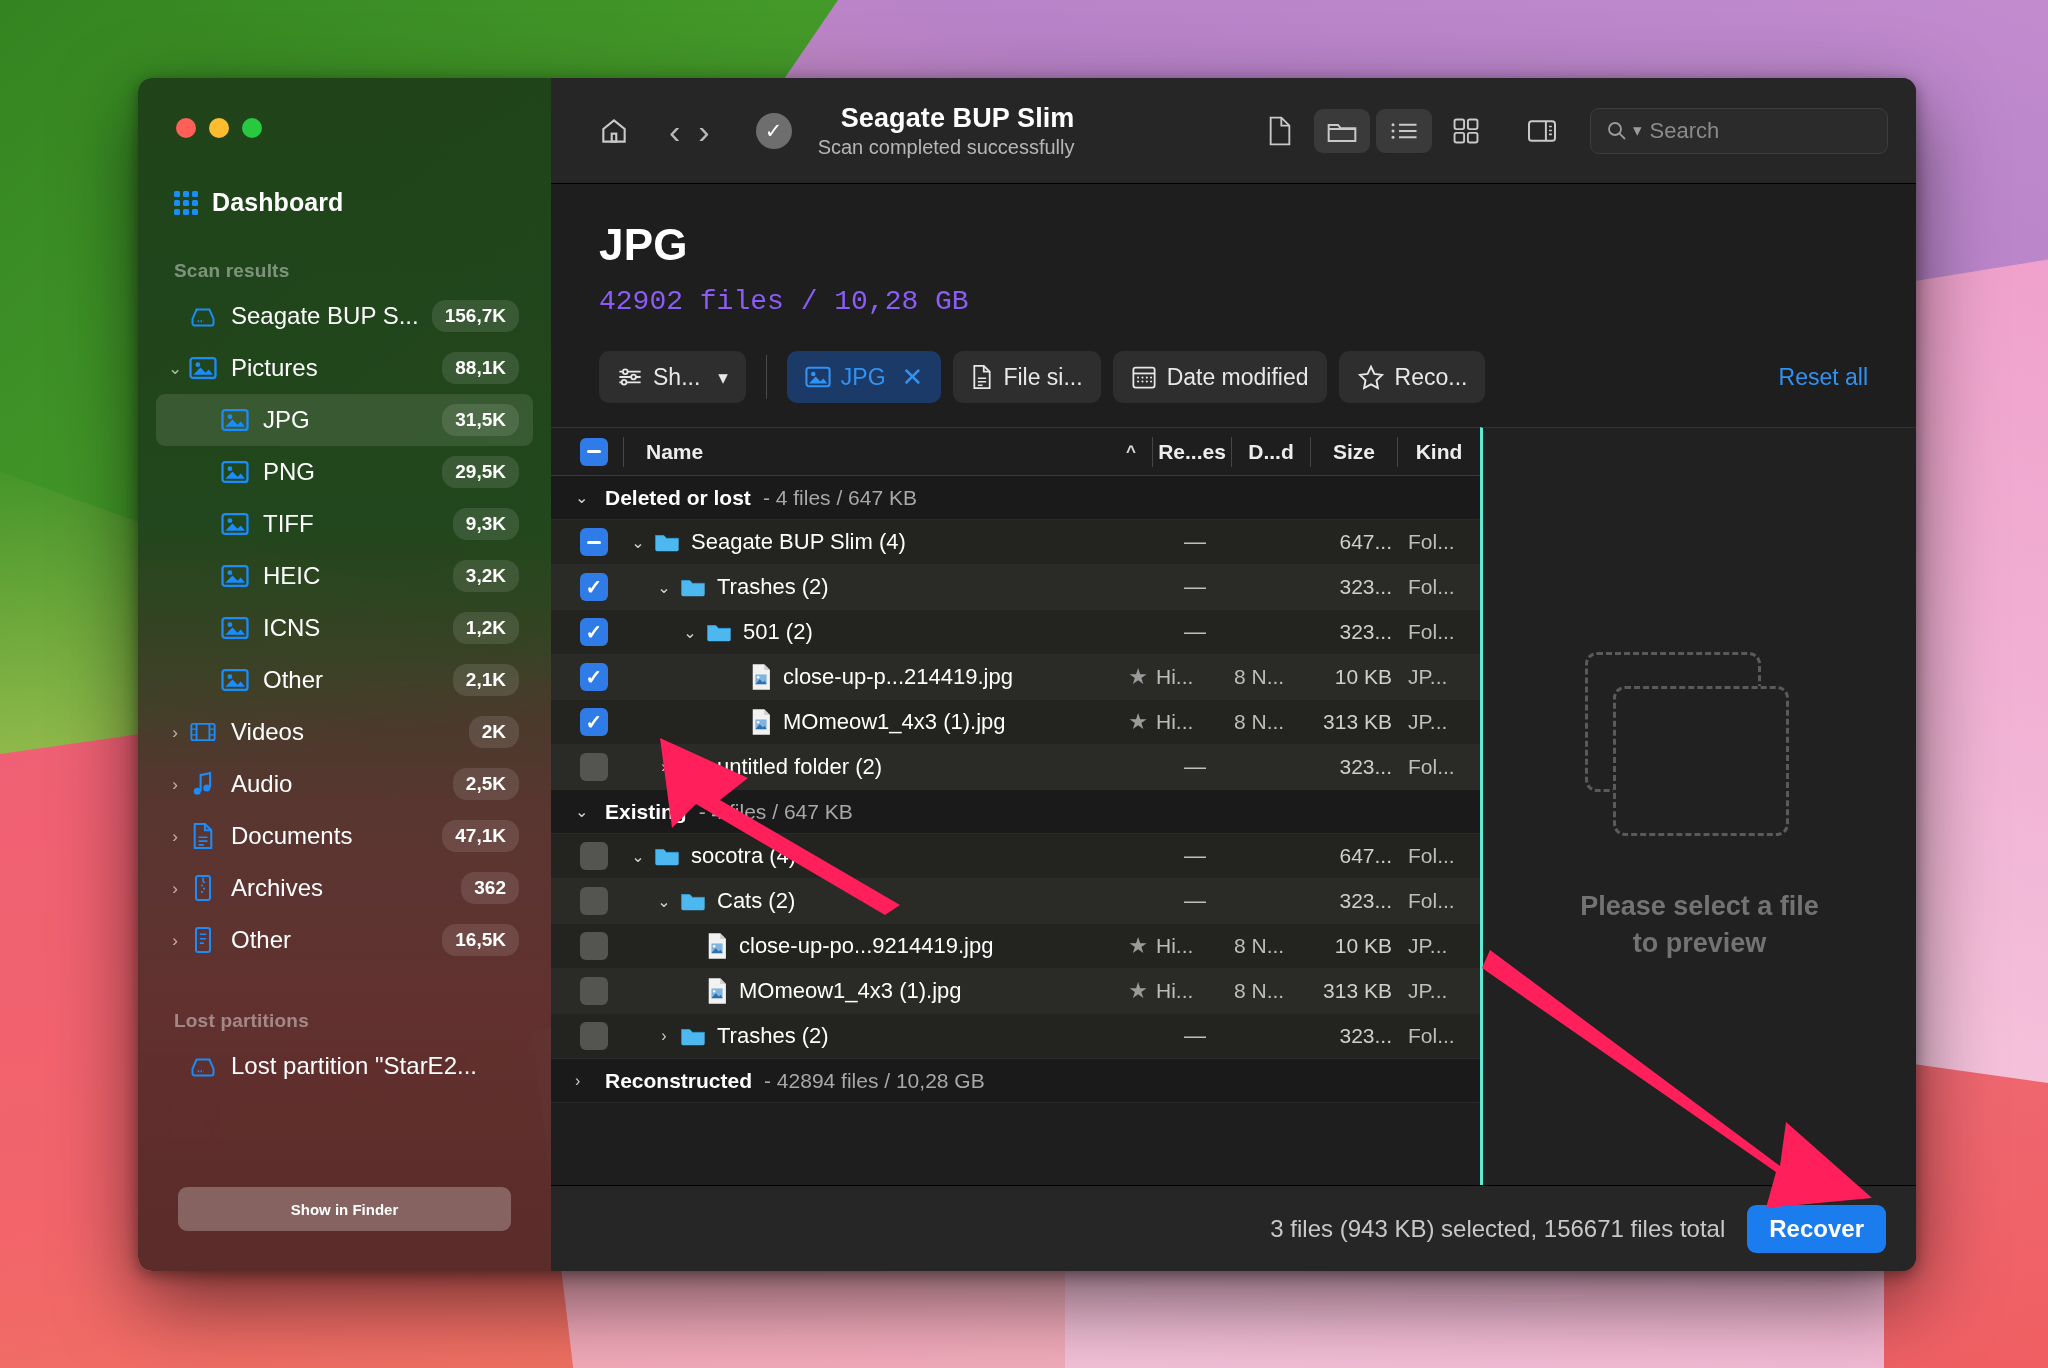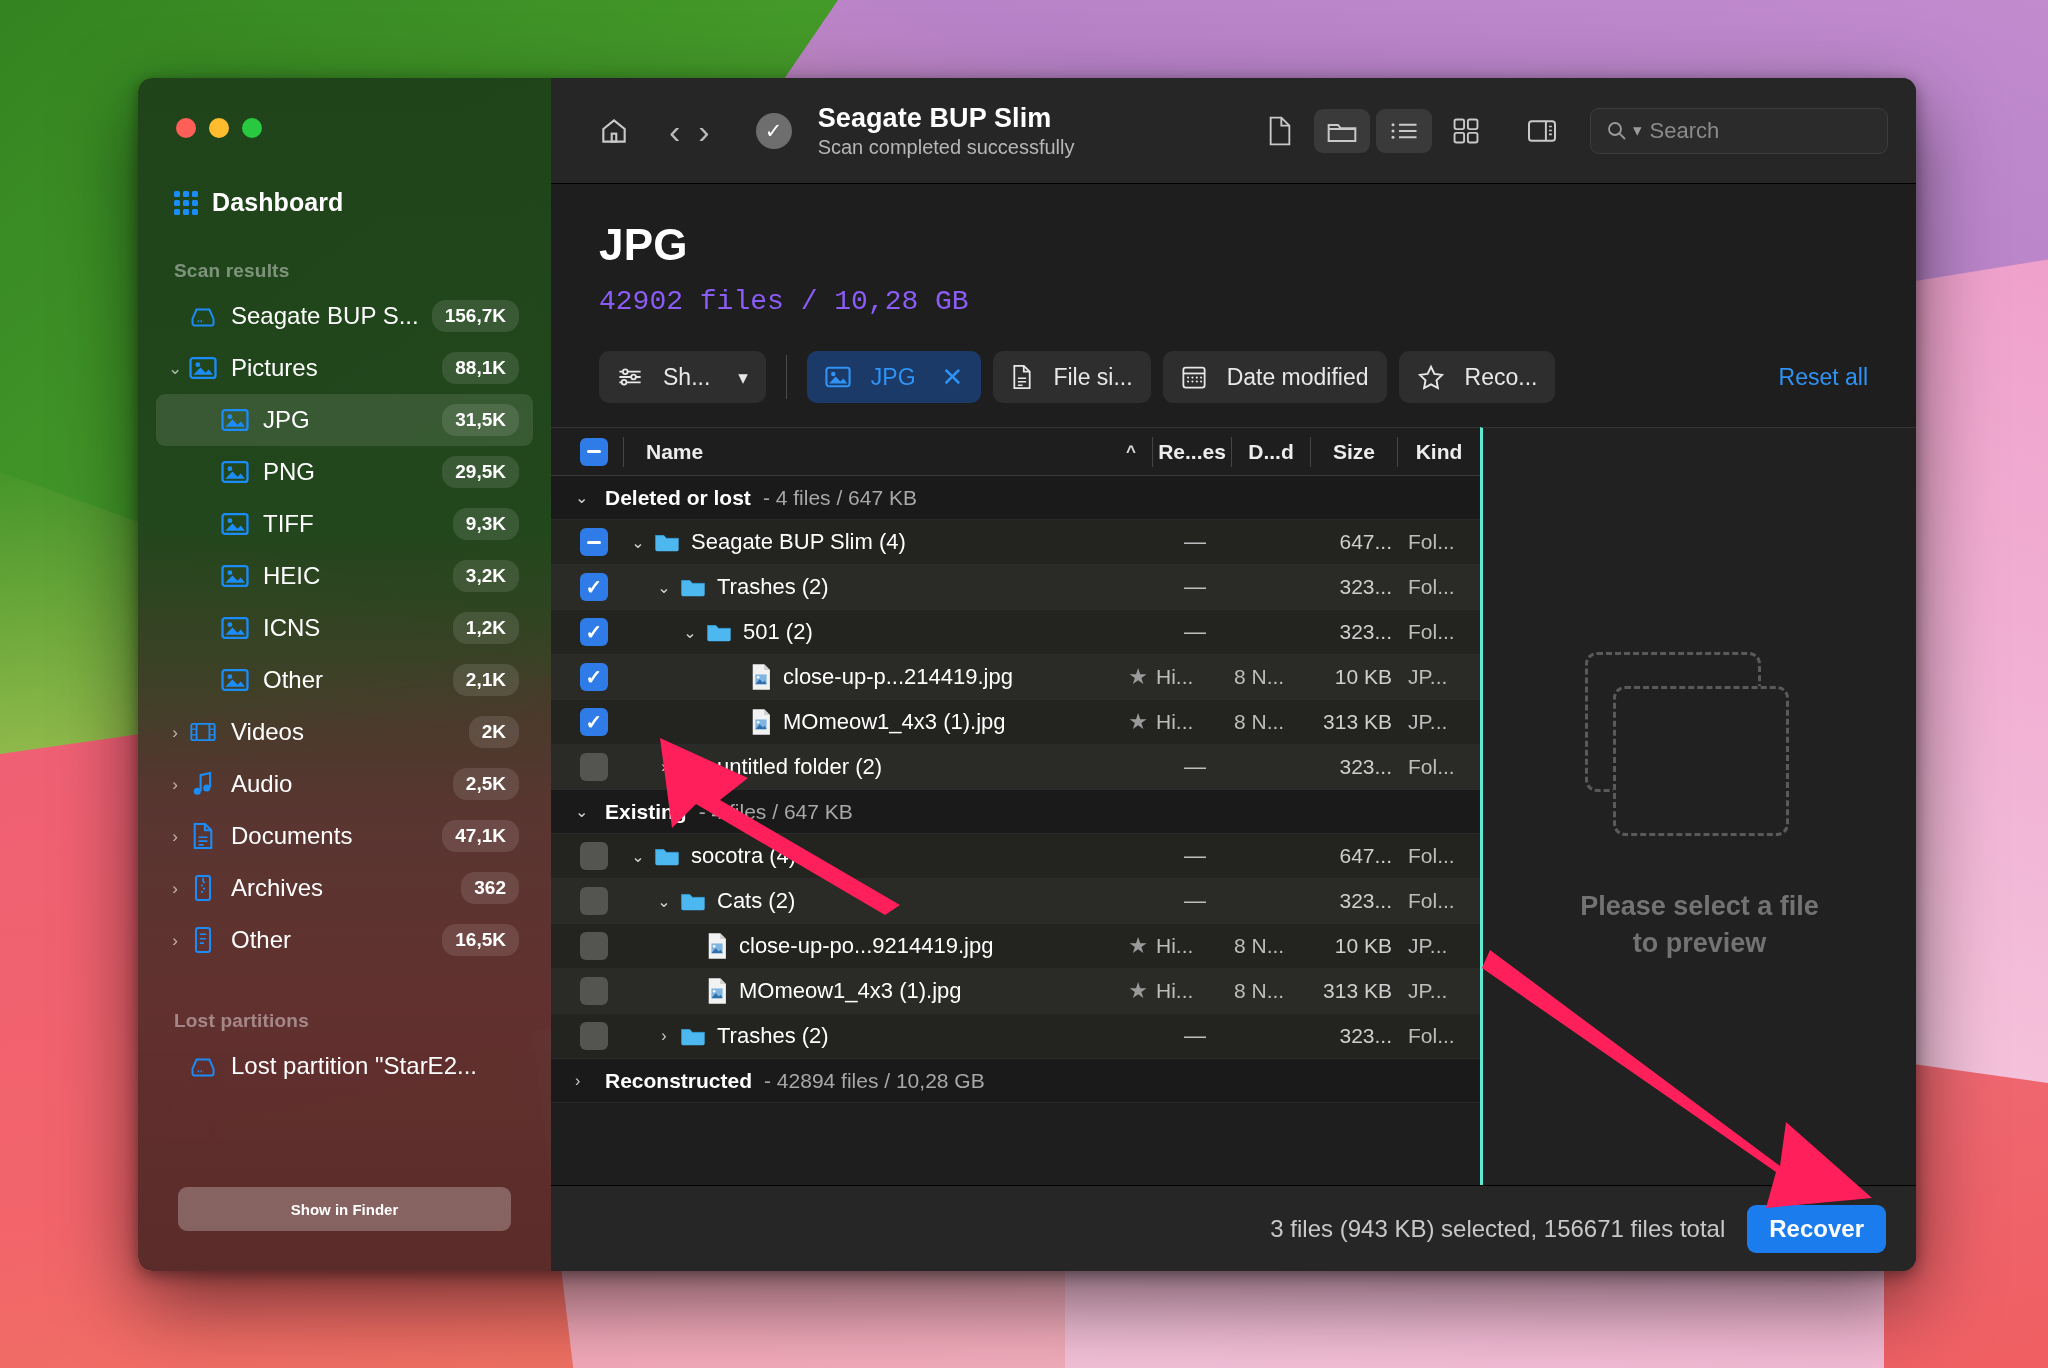--- a/index.html
+++ b/index.html
@@ -139,21 +139,21 @@
     border-bottom: 1px solid #000;
   }
   .tb-ic { width: 46px; height:46px; display:flex; align-items:center; justify-content:center;
            color:#c9c9c9; cursor:pointer; }
   .nav-arrows { display:flex; gap: 18px; margin-left: 32px; }
   .arrow { font-size: 34px; color:#b9b9b9; line-height:1; font-weight:300; cursor:pointer; }
   .status-check { margin-left: 46px; width: 36px; height: 36px; border-radius:50%;
     background: #6e6e6e; color:#fff; display:flex; align-items:center; justify-content:center;
     font-size: 21px; }
   .title-block { margin-left: 26px; display:flex; flex-direction:column; justify-content:center; }
-  .t-title { font-size: 27px; font-weight: 700; letter-spacing:.1px; }
+  .t-title { font-size: 27px; font-weight: 700; letter-spacing:.1px;text-align:right; }
   .t-sub { font-size: 20px; color: #b6b6b6; margin-top: 2px; }
   .tb-right { margin-left:auto; display:flex; align-items:center; gap: 6px; }
   .view-btn { width: 56px; height: 44px; border-radius: 9px; display:flex; align-items:center;
     justify-content:center; color:#c9c9c9; cursor:pointer; }
   .view-btn.on { background: #3a3a3a; }
   .search-box {
     margin-left: 14px;
     width: 298px; height: 46px; border-radius: 9px;
     background: #2b2b2b; border: 1px solid #3d3d3d;
     display:flex; align-items:center; gap:8px; padding: 0 14px;
@@ -162,21 +162,21 @@
 
   
   .head { padding: 36px 0 0 48px; }
   .h-title { font-size: 44px; font-weight: 700; letter-spacing:.2px; }
   .h-sub { font-size: 28px; color: #8b5cf6; margin-top: 16px; font-family: Liberation Mono, monospace; }
 
   
   .filters { display:flex; align-items:center; gap:12px; padding: 34px 36px 0 48px; }
   .chip {
     height: 52px; border-radius: 10px; background:#2e2e2e;
-    display:flex; align-items:center; gap:20px; padding: 0 18px;
+    display:flex; align-items:center; gap:10px; padding: 0 18px;
     font-size: 23px; color:#e8e8e8; cursor:pointer; white-space:nowrap;
   }
   .chip.blue { background:#1b3a68; color:#2f93f5; }
   .chip.blue .chip-x { color:#2f93f5; font-size:26px; margin-left:6px; }
   .sep { width:1px; height: 44px; background:#4a4a4a; margin: 0 8px; }
   .reset { margin-left: auto; color:#2f93f5; font-size: 23px; cursor:pointer; padding-right: 12px;}
 
   
   .content { flex:1 1 auto; display:flex; min-height:0; margin-top: 24px; }
   .filelist { flex: 1 1 auto; display:flex; flex-direction:column; min-width:0; border-top:1px solid #333; }

